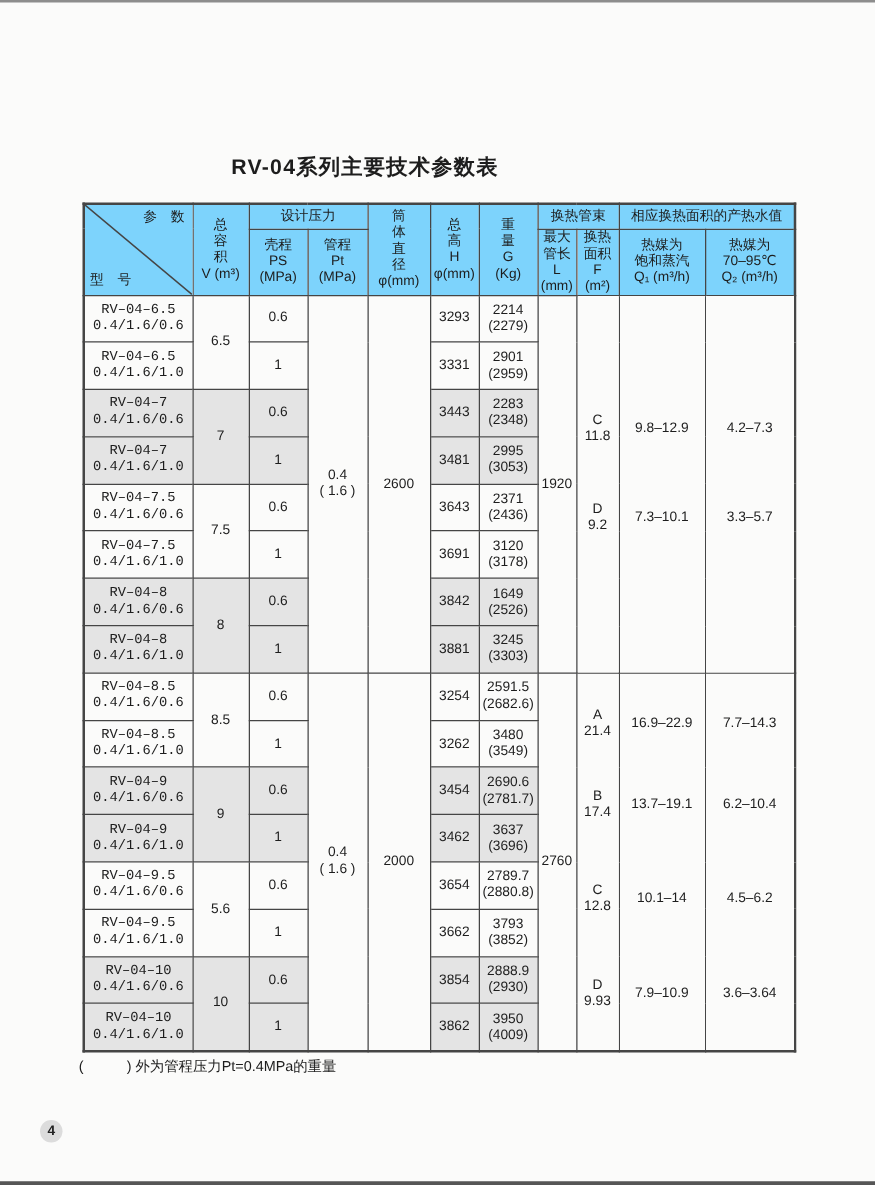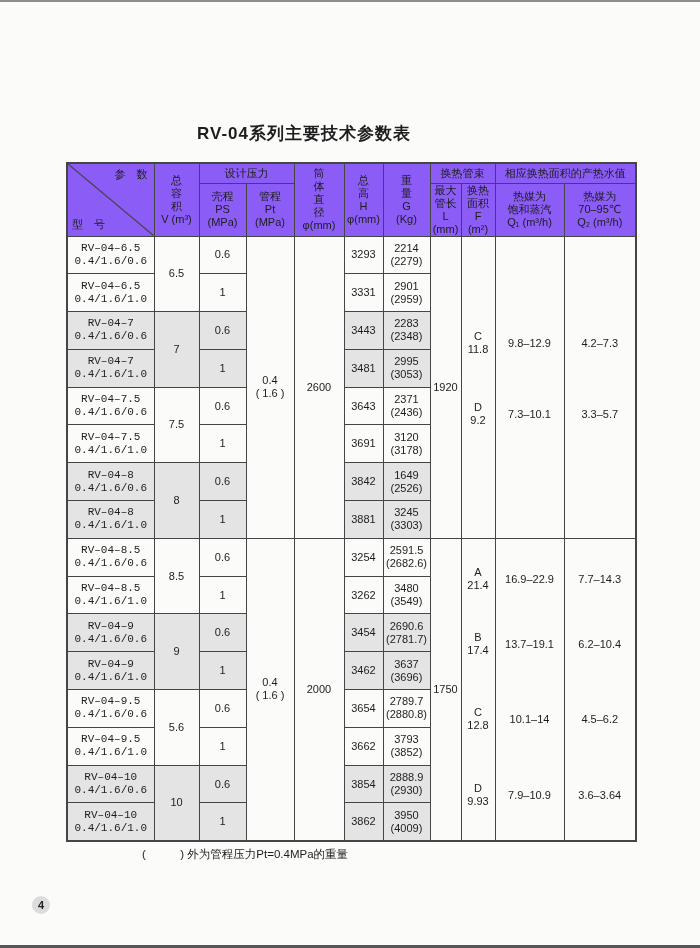--- a/index.html
+++ b/index.html
@@ -1,39 +1,39 @@
 <!DOCTYPE html>
 <html><head>
 <meta charset="utf-8">
 <style>
   html,body{margin:0;padding:0;}
   body{width:700px;height:948px;background:#f4f4f2;font-family:"Liberation Sans","DejaVu Sans",sans-serif;color:#1d1d1d;}
   .page{position:relative;width:700px;height:948px;background:#fbfbfa;overflow:hidden;}
   .edge-top{position:absolute;top:0;left:0;width:700px;height:2px;background:#8d8d8d;}
   .edge-bottom{position:absolute;bottom:0;left:0;width:700px;height:3px;background:#565656;}
-  .title{position:absolute;top:122px;left:0;width:584px;text-align:center;font-size:17px;font-weight:bold;letter-spacing:1px;padding-left:12px;}
+  .title{position:absolute;top:122px;left:0;width:584px;text-align:center;font-size:17px;font-weight:bold;letter-spacing:1px;}
   .continued{position:absolute;top:143px;left:66px;width:569px;text-align:right;font-size:11px;}
   table.spec{position:absolute;top:162px;left:66px;width:569px;border-collapse:collapse;table-layout:fixed;border:2px solid #454545;}
   table.spec td{border:1px solid #454545;padding:0;text-align:center;vertical-align:middle;font-size:11px;line-height:13px;white-space:pre-line;overflow:hidden;}
   tr.hr1{height:20px;}
   tr.hr2{height:48px;}
   tr.dr{height:37.8px;}
-  .hd{background:#8b5cf6;}
+  .hd{background:#7dd3fc;}
   .sh{background:#e4e4e4;}
   .vh{line-height:12.4px;}
   .corner{position:relative;}
   .corner svg{position:absolute;top:0;left:0;width:100%;height:100%;display:block;}
   .corner .c-param{position:absolute;top:4px;right:6px;font-size:11px;}
   .corner .c-model{position:absolute;bottom:5px;left:4px;font-size:11px;}
   td.model{font-size:10.5px;line-height:13.5px;font-family:Liberation Mono, monospace;}
   td.gw{font-size:10.5px;}
   td.mc{position:relative;background:#fbfbfa;}
   .fe{position:absolute;left:0;width:100%;transform:translateY(-50%);text-align:center;white-space:pre-line;line-height:13px;font-size:11px;}
   .notes{position:absolute;top:846px;left:63px;font-size:11.5px;line-height:16px;}
-  .notes .note-line2{margin-left:79px;}
+  .notes .note-line2{}
   .pagenum{position:absolute;top:896px;left:32px;width:18px;height:18px;border-radius:50%;background:#dcdcdc;text-align:center;line-height:18px;font-size:11px;font-weight:bold;color:#222;}
 </style>
 </head>
 <body>
 
 <div class="page">
   <div class="edge-top"></div>
   <div class="edge-bottom"></div>
 
   <div class="title">RV-04系列主要技术参数表</div>
@@ -198,21 +198,21 @@
       <td class="model">RV–04–8.5
 0.4/1.6/0.6</td>
       <td rowspan="2">8.5</td>
       <td>0.6</td>
       <td rowspan="8">0.4
 ( 1.6 )</td>
       <td rowspan="8">2000</td>
       <td>3254</td>
       <td class="gw">2591.5
 (2682.6)</td>
-      <td rowspan="8">1750</td>
+      <td rowspan="8">2760</td>
       <td rowspan="8" class="mc">
         <div class="fe" style="top:13.5%">A
 21.4</div>
         <div class="fe" style="top:35%">B
 17.4</div>
         <div class="fe" style="top:60%">C
 12.8</div>
         <div class="fe" style="top:85%">D
 9.93</div>
       </td>

